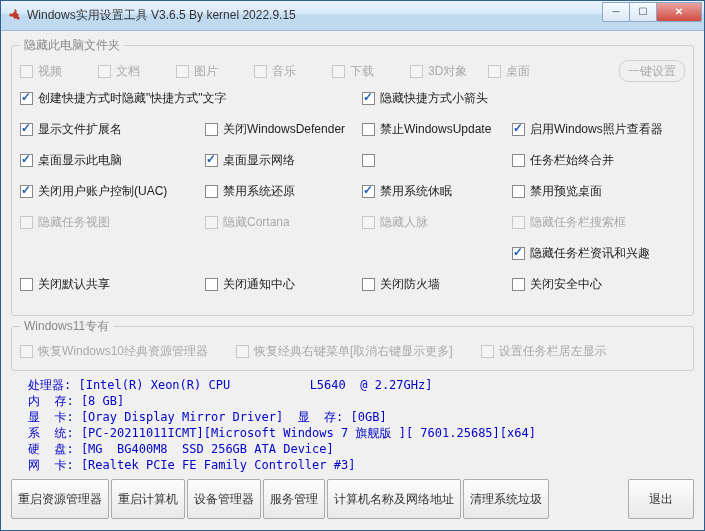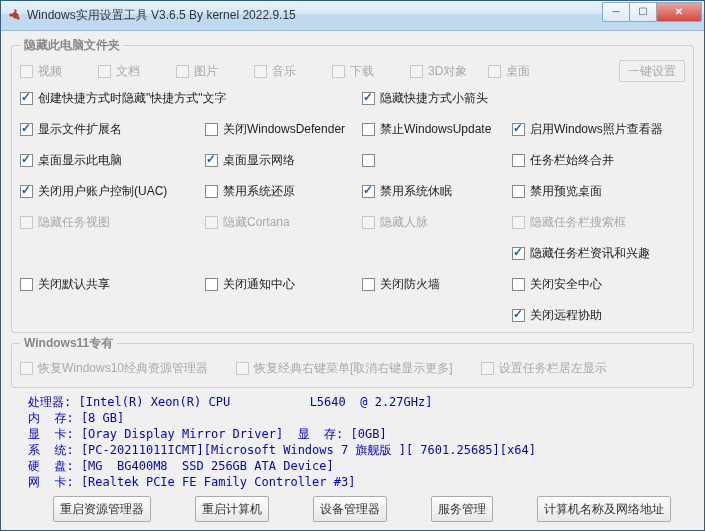--- a/index.html
+++ b/index.html
@@ -6,36 +6,36 @@
 body { font-family: "Microsoft YaHei", "SimSun", sans-serif; font-size: 12px; background: #ece9d8; width: 705px; height: 531px; overflow: hidden; }
 .window { width: 705px; height: 531px; border: 1px solid #2e5f8a; background: #fff; display: flex; flex-direction: column; }
 .titlebar { height: 30px; background: linear-gradient(to bottom, #ebf4fd 0%, #d5e8f8 45%, #c1daf0 46%, #bdd9f0 100%); display: flex; align-items: center; padding-left: 6px; border-bottom: 1px solid #a0b8d0; }
 .titlebar-icon { width: 16px; height: 16px; margin-right: 4px; }
 .titlebar-text { color: #333; font-size: 12px; flex: 1; }
 .titlebar-btns { display: flex; height: 20px; margin-right: 2px; margin-top: -8px; }
 .titlebar-btn { width: 28px; height: 20px; border: 1px solid #8aa8c8; background: linear-gradient(#f5faff,#dce9f5); display: flex; align-items: center; justify-content: center; font-size: 10px; color: #444; border-radius: 0 0 2px 2px; margin-left: -1px; }
 .titlebar-btn.close { width: 46px; background: linear-gradient(#e9a5a1,#d04b3f); color: #fff; font-weight: bold; }
 .content { flex: 1; padding: 6px 10px 8px 10px; display: flex; flex-direction: column; background: #f0f0f0; }
 fieldset { border: 1px solid #d0d0d0; border-radius: 3px; padding: 6px 8px 8px 8px; margin-bottom: 2px; background: #f0f0f0; }
-legend { color: #888; font-size: 12px; padding: 0 4px; font-weight: bold; }
+legend { color: #888; font-size: 12px; padding: 0 4px; }
 .folder-row { display: flex; align-items: center; gap: 0; margin-bottom: 8px; }
 .folder-item { display: flex; align-items: center; width: 78px; }
 .lbl { color: #222; white-space: nowrap; }
 .lbl.disabled { color: #aaa; }
 .btn { height: 22px; padding: 0 8px; background: linear-gradient(#fdfdfd,#e8e8e8); border: 1px solid #acacac; border-radius: 2px; font-size: 12px; color: #333; cursor: pointer; white-space: nowrap; }
-.btn.disabled { color: #aaa; border-color: #d0d0d0; background: #f0f0f0; }
+.btn.disabled { color: #aaa; border-color: #d0d0d0; background: #f0f0f0; border-radius: 9px; }
 .opts-grid { display: grid; grid-template-columns: 185px 157px 150px 165px; row-gap: 14px; margin-top: 4px; }
 .opt { display: flex; align-items: center; }
 .checkmark { display: inline-block; width: 13px; height: 13px; border: 1px solid #888; background: #fff; position: relative; margin-right: 5px; flex-shrink: 0; }
 .checkmark.checked::after { content: "✓"; position: absolute; top: -3px; left: 0; font-size: 12px; color: #1a5fb4; font-weight: bold; }
 .checkmark.disabled { border-color: #c8c8c8; background: #f4f4f4; }
 .win11-row { display: flex; gap: 28px; padding: 2px 0; text-align: right; }
 .sysinfo { font-family: "SimSun", monospace; font-size: 12px; color: #0000cc; line-height: 16px; padding: 4px 6px; white-space: pre; margin-left: 11px; }
 .bottom-btns { display: flex; gap: 2px; padding: 2px 0 0 0; align-items: center; }
-.bottom-btns .btn { height: 26px; padding: 0 6px; margin-left: 42px; }
+.bottom-btns .btn { height: 40px; padding: 0 6px; }
 .spacer { flex: 1; }
 .wide { grid-column: span 2; }
 </style>
 </head>
 <body>
 
 <div class="window">
   <div class="titlebar">
     <svg class="titlebar-icon" viewBox="0 0 16 16">
         <path fill="#c0392b" d="M8 1l2 2-1 1 3 3-1 1 2 2-2 2-2-2-1 1-3-3-1 1-2-2 2-2 1 1 3-3-1-1z"></path>
@@ -175,24 +175,20 @@
             <span class="checkmark"></span>
             <span class="lbl">关闭防火墙</span>
           </div>
           <div class="opt">
             <span class="checkmark"></span>
             <span class="lbl">关闭安全中心</span>
           </div>
           <div class="opt"></div>
           <div class="opt"></div>
           <div class="opt"></div>
-          <div class="opt">
-            <span class="checkmark checked"></span>
-            <span class="lbl">关闭远程协助</span>
-          </div>
         </div>
     </fieldset>
 
     <fieldset style="margin-top:0">
       <legend>Windows11专有</legend>
       <div class="win11-row">
         <div class="opt">
           <span class="checkmark disabled"></span>
           <span class="lbl disabled">恢复Windows10经典资源管理器</span>
         </div>

